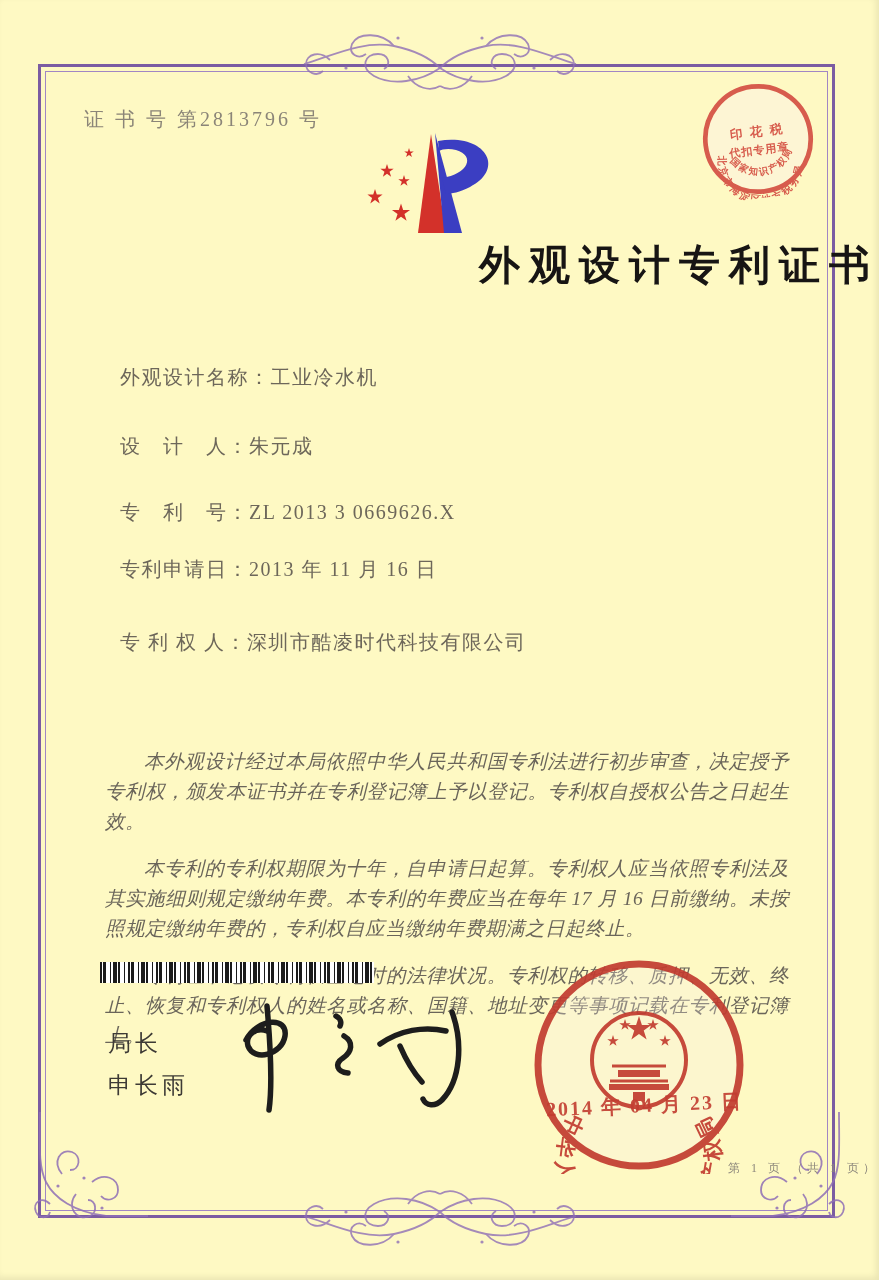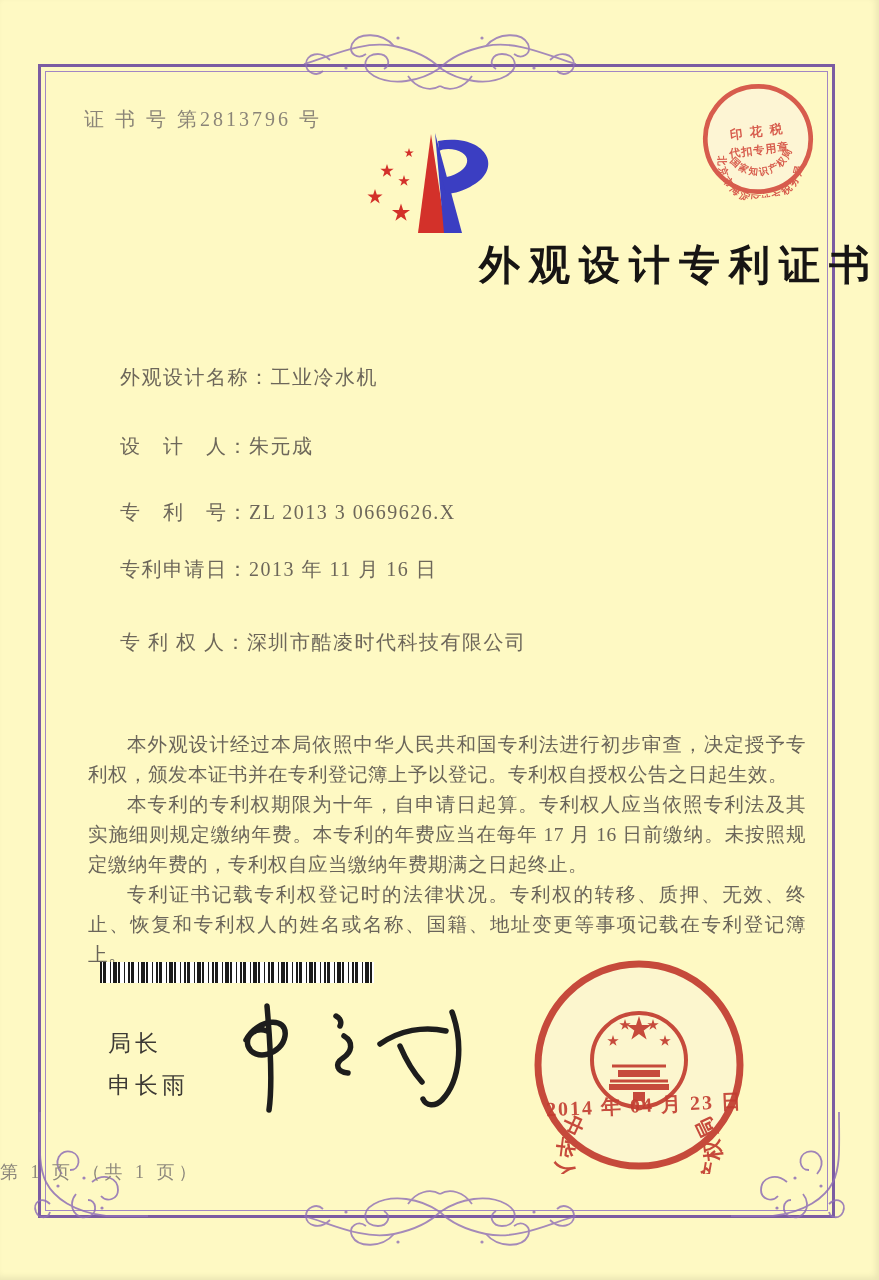--- a/index.html
+++ b/index.html
@@ -31,40 +31,40 @@
   }
   .field{
     position:absolute;left:100px;font-size:20px;color:#6d675a;
     letter-spacing:1.5px;white-space:nowrap;margin-left:20px;
   }
   .body-text{
     position:absolute;left:88px;top:730px;width:718px;
     font-size:19.5px;line-height:30px;color:#6a655a;letter-spacing:0.5px;
     text-align:justify;
   }
-  .body-text p{margin:0;text-indent:2em;}
+  .body-text p{margin:17px;text-indent:2em;font-style:italic;}
   .barcode{
     position:absolute;left:100px;top:962px;width:274px;height:21px;
     background:repeating-linear-gradient(90deg,
       #1b1b1b 0 2px,#fff 2px 3px,#1b1b1b 3px 6px,#fff 6px 10px,
       #1b1b1b 10px 11px,#fff 11px 13px,#1b1b1b 13px 17px,#fff 17px 18px,
       #1b1b1b 18px 20px,#fff 20px 24px,#1b1b1b 24px 25px,#fff 25px 28px);
   }
   .sign-role{position:absolute;left:108px;top:1028px;font-size:23px;color:#3d3a35;letter-spacing:4px;}
   .sign-name{position:absolute;left:108px;top:1070px;font-size:23px;color:#3d3a35;letter-spacing:4px;}
   .signature{position:absolute;left:212px;top:1000px;width:268px;height:118px;}
   .seal{position:absolute;left:530px;top:956px;width:218px;height:218px;opacity:0.92;}
   .seal-date{
     position:absolute;left:546px;top:1092px;font-size:20px;color:#c23c30;
     letter-spacing:2px;transform:rotate(-2.5deg);white-space:nowrap;font-weight:bold;opacity:0.9;
   }
   .tax-stamp{position:absolute;left:699px;top:80px;width:118px;height:118px;transform:rotate(-7deg);opacity:0.88;}
   .footer{
-    position:absolute;left:0;right:0;top:1160px;text-align:left;
-    font-size:18px;color:#8d887c;letter-spacing:4px;
+    position:absolute;left:0;right:0;top:1160px;text-align:right;
+    font-size:12px;color:#8d887c;letter-spacing:4px;
   }
 </style>
 </head>
 <body>
 
 <div class="page">
 
   <div class="frame-outer">
     <div class="frame-inner"></div>
   </div>

